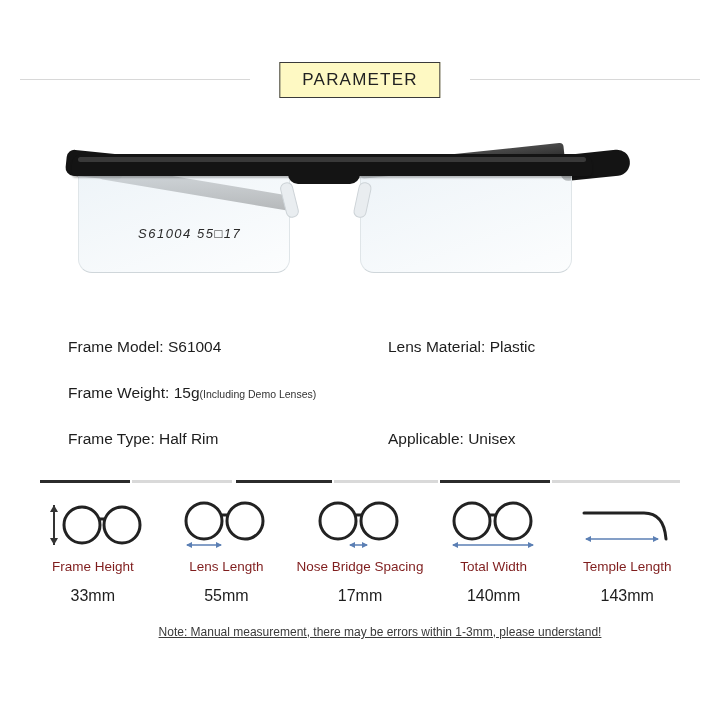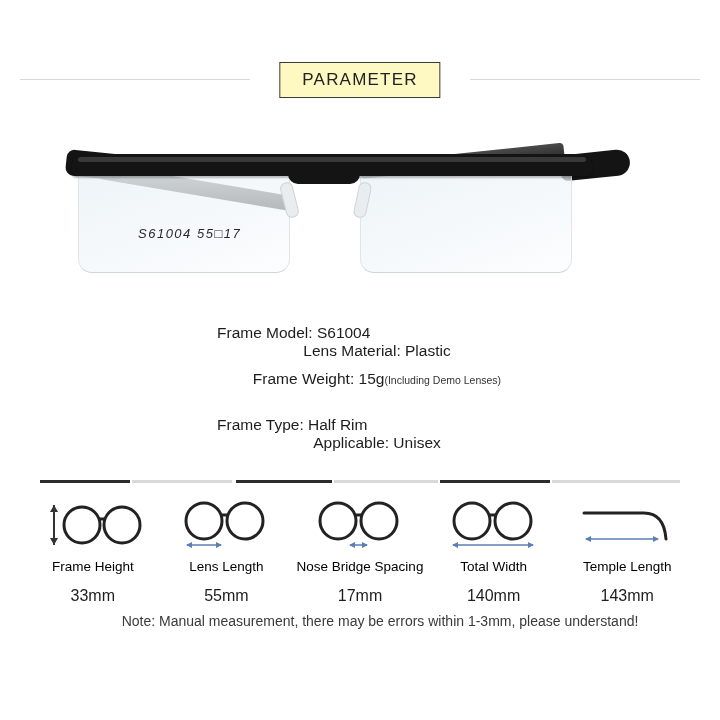--- a/index.html
+++ b/index.html
@@ -163,21 +163,20 @@
     position: relative;
     margin: 4px 0 0 0;
     padding: 0 0 0 0;
     height: 150px;
   }
   .spec-row {
     display: flex;
     padding: 0 34px 0 68px;
     height: 46px;
     align-items: center;
-    flex-direction: column;
   }
   .spec-cell {
     font-size: 15.5px;
     color: #1d1d1d;
     white-space: nowrap;
   }
   .spec-cell.c1 { width: 320px; }
   .spec-cell.c2 { flex: 1; }
   .small-note-inline {
     font-size: 10.5px;
@@ -207,36 +206,37 @@
     text-align: center;
   }
   .meas-icon {
     height: 56px;
     display: flex;
     align-items: center;
     justify-content: center;
   }
   .meas-label {
     font-size: 13.5px;
-    color: #000000;
+    color: #7f1d1d;
     margin-top: 6px;
     white-space: nowrap;
   }
   .meas-value {
     font-size: 16px;
     color: #1d1d1d;
     margin-top: 13px;
   }
 
   .footer-note {
-    margin-top: 8px;
+    margin-top: 20px;
     text-align: center;
-    font-size: 14px;
+    font-size: 12px;
     color: #3a3a3a;
     padding-left: 40px;
+    text-decoration: underline;
   }
 </style>
 </head>
 <body>
 
 <div class="header">
   <div class="header-rule left"></div>
   <div class="header-rule right"></div>
   <div class="title-box">
     <div class="title-text">PARAMETER</div>

